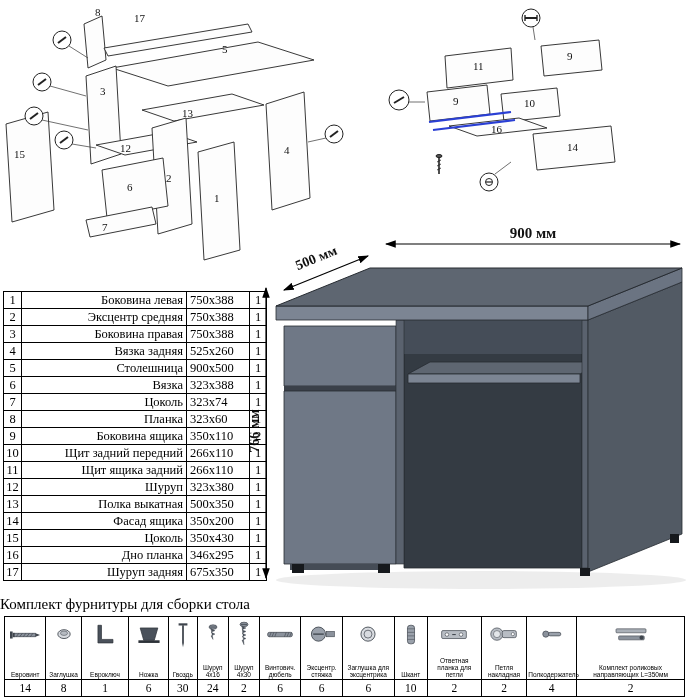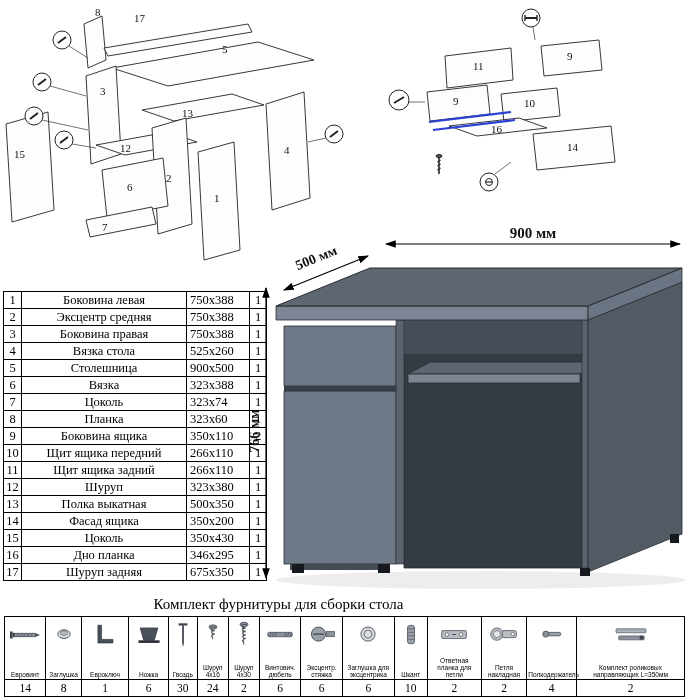--- a/index.html
+++ b/index.html
@@ -16,26 +16,26 @@
   
   .parts-table{
     position:absolute;left:3px;top:291px;border-collapse:collapse;
     font-size:12.5px;color:#000;
   }
   .parts-table td{
     border:1px solid #000;height:16px;line-height:16px;
     padding:0 3px;white-space:nowrap;
   }
   .parts-table .c-num{width:15px;text-align:center;padding:0 1px;}
-  .parts-table .c-name{width:158px;text-align:center;margin-top:17px;}
+  .parts-table .c-name{width:158px;text-align:right;margin-top:17px;}
   .parts-table .c-size{width:56px;text-align:left;}
   .parts-table .c-qty{width:14px;text-align:center;padding:0 1px;}
   
   .hw-title{
-    position:absolute;left:0;top:596px;width:557px;text-align:center;
+    position:absolute;left:0;top:596px;width:557px;text-align:left;
     font-size:15px;color:#000;
   }
   .hw-table{
     position:absolute;left:4px;top:616px;width:681px;
     border-collapse:collapse;table-layout:fixed;
   }
   .hw-table td{border:1px solid #000;text-align:center;padding:1px;vertical-align:bottom;}
   .hw-cell{display:flex;flex-direction:column;justify-content:space-between;align-items:center;height:60px;}
   .hw-ico{flex:0 0 auto;margin-top:2px;}
   .hw-label{
@@ -202,21 +202,21 @@
           <td class="c-qty">1</td>
         </tr>
       <tr>
           <td class="c-num">3</td>
           <td class="c-name">Боковина правая</td>
           <td class="c-size">750x388</td>
           <td class="c-qty">1</td>
         </tr>
       <tr>
           <td class="c-num">4</td>
-          <td class="c-name">Вязка стола</td>
+          <td class="c-name">Вязка задняя</td>
           <td class="c-size">525x260</td>
           <td class="c-qty">1</td>
         </tr>
       <tr>
           <td class="c-num">5</td>
           <td class="c-name">Столешница</td>
           <td class="c-size">900x500</td>
           <td class="c-qty">1</td>
         </tr>
       <tr>
@@ -238,21 +238,21 @@
           <td class="c-qty">1</td>
         </tr>
       <tr>
           <td class="c-num">9</td>
           <td class="c-name">Боковина ящика</td>
           <td class="c-size">350x110</td>
           <td class="c-qty">2</td>
         </tr>
       <tr>
           <td class="c-num">10</td>
-          <td class="c-name">Щит ящика передний</td>
+          <td class="c-name">Щит задний передний</td>
           <td class="c-size">266x110</td>
           <td class="c-qty">1</td>
         </tr>
       <tr>
           <td class="c-num">11</td>
           <td class="c-name">Щит ящика задний</td>
           <td class="c-size">266x110</td>
           <td class="c-qty">1</td>
         </tr>
       <tr>

